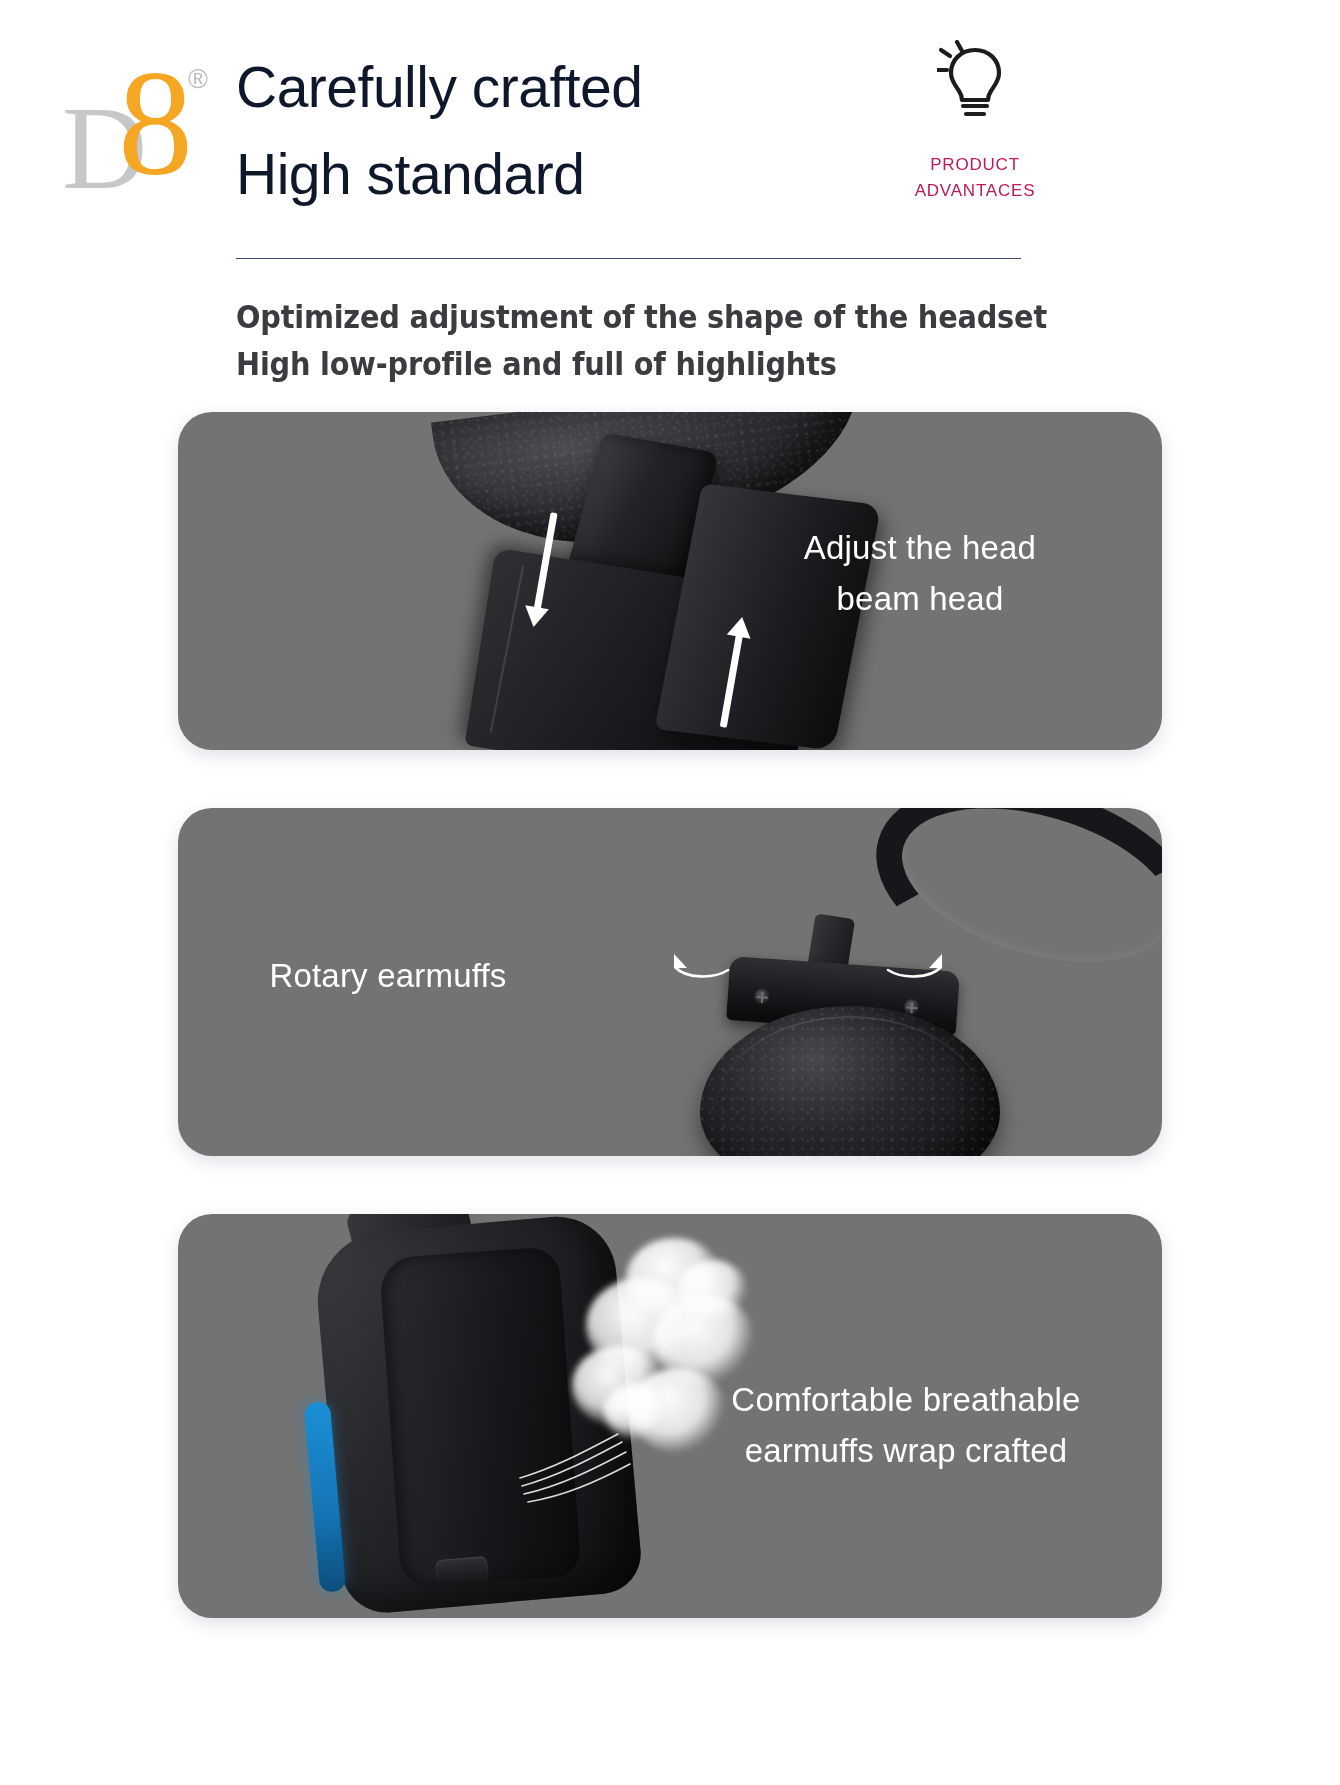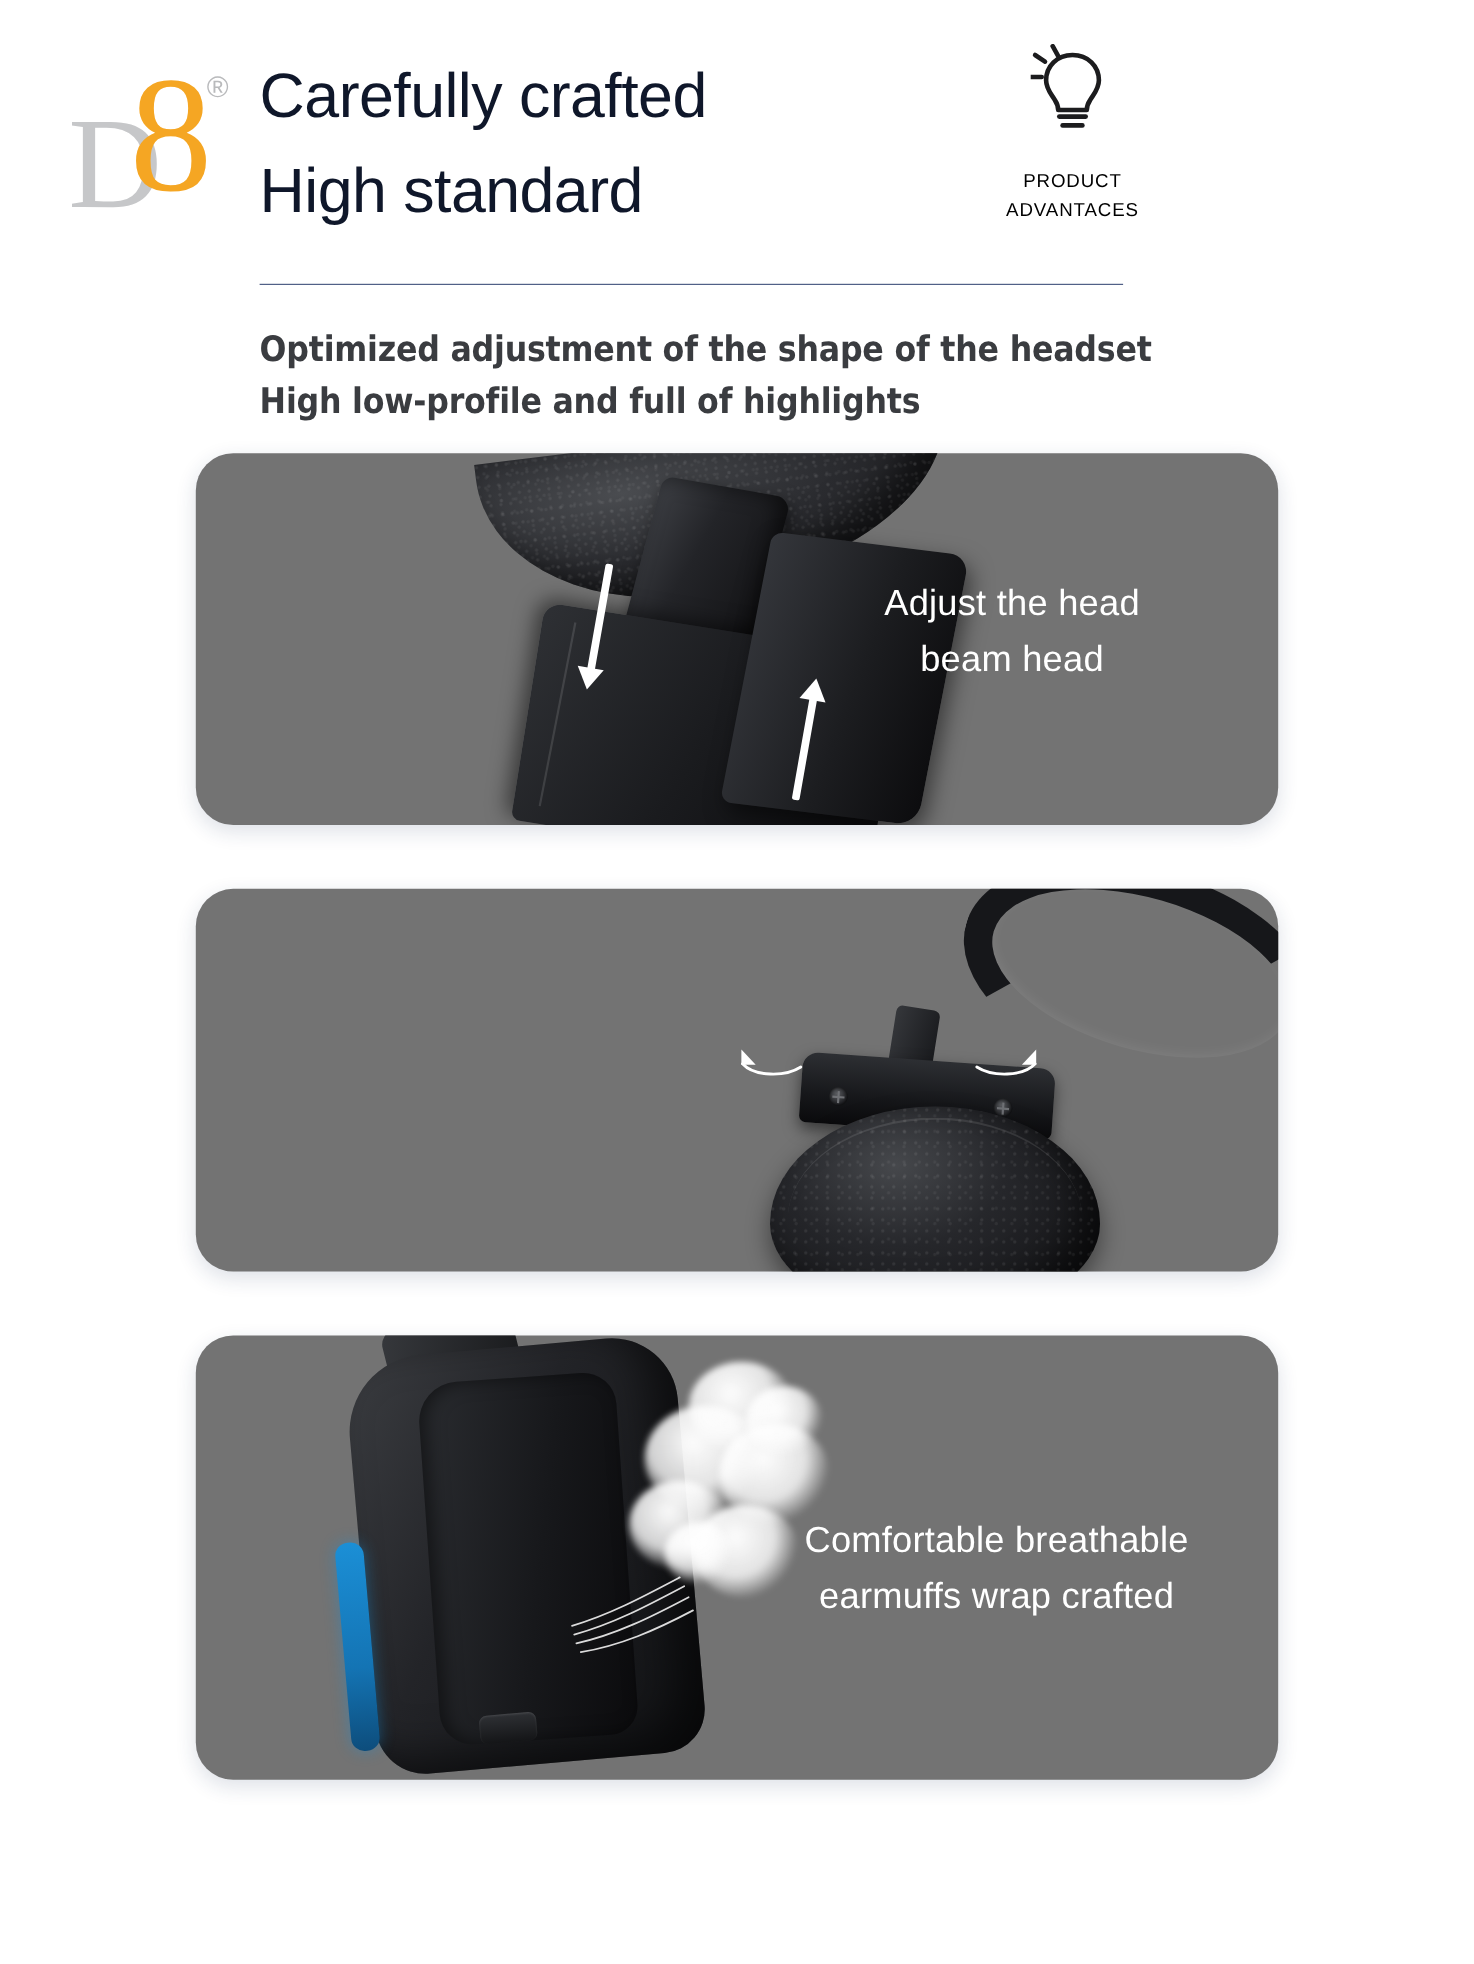--- a/index.html
+++ b/index.html
@@ -75,21 +75,21 @@
   }
   .bulb-icon {
     display: block;
     margin: 0 auto 28px auto;
     width: 76px; height: 84px;
   }
   .advantage-caption {
     font-size: 17px;
     line-height: 1.5;
     letter-spacing: 0.8px;
-    color: #000000;
+    color: #be185d;
     font-weight: 400;
   }
 
   .divider {
     position: absolute;
     left: 236px; top: 258px;
     width: 785px;
     height: 1px;
     background: #3f4f7a;
   }
@@ -447,20 +447,23 @@
           <div class="earpad-rim"></div>
         </div>
         <svg class="rot-arrow" style="left:28px; top:140px;" viewBox="0 0 62 34">
           <path d="M58 22 C44 31 16 31 5 19" fill="none" stroke="#ffffff" stroke-width="2.6" stroke-linecap="round"></path>
           <path d="M4 6 L4 20 L17 20 Z" fill="#ffffff"></path>
         </svg>
         <svg class="rot-arrow" style="left:242px; top:140px;" viewBox="0 0 62 34">
           <path d="M4 22 C18 31 46 31 57 19" fill="none" stroke="#ffffff" stroke-width="2.6" stroke-linecap="round"></path>
           <path d="M58 6 L58 20 L45 20 Z" fill="#ffffff"></path>
         </svg>
+      </div>
+      <div class="card-caption cap-2">
+        <div>Rotary earmuffs</div>
       </div>
     </div>
 
     <div class="card card-3">
       <div class="photo p3">
         <div class="cup3-arm"></div>
         <div class="cup3"></div>
         <div class="cup3-face"></div>
         <div class="blue-edge"></div>
         <div class="btn3"></div>

